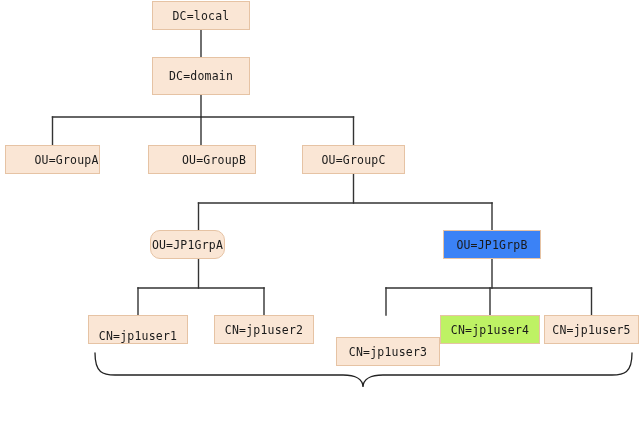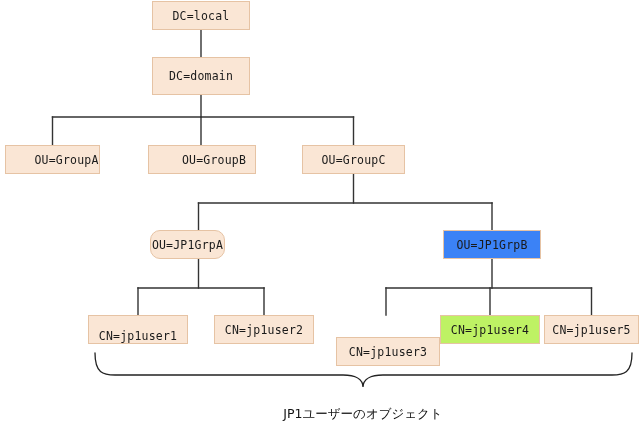--- a/index.html
+++ b/index.html
@@ -114,15 +114,14 @@
         <span>CN=jp1user3</span>
       </div>
       <div class="node" style="left: 440px; top: 315px; width: 100px; height: 29px; background: #bef264; border-color: rgb(230, 195, 164); color: rgb(26, 26, 26);">
         <span>CN=jp1user4</span>
       </div>
       <div class="node" style="left: 544px; top: 315px; width: 95px; height: 29px; background: rgb(250, 230, 213); border-color: rgb(230, 195, 164); color: rgb(26, 26, 26); align-items: center;">
         <span>CN=jp1user5</span>
       </div>
     </div>
 
-  <div class="caption" id="brace-caption" style="left: 363px; top: 414px; transform: translate(-50%, -50%);">JP1ユーザーのオブジェクト</div>
 
 </div>
 
 </body></html>

